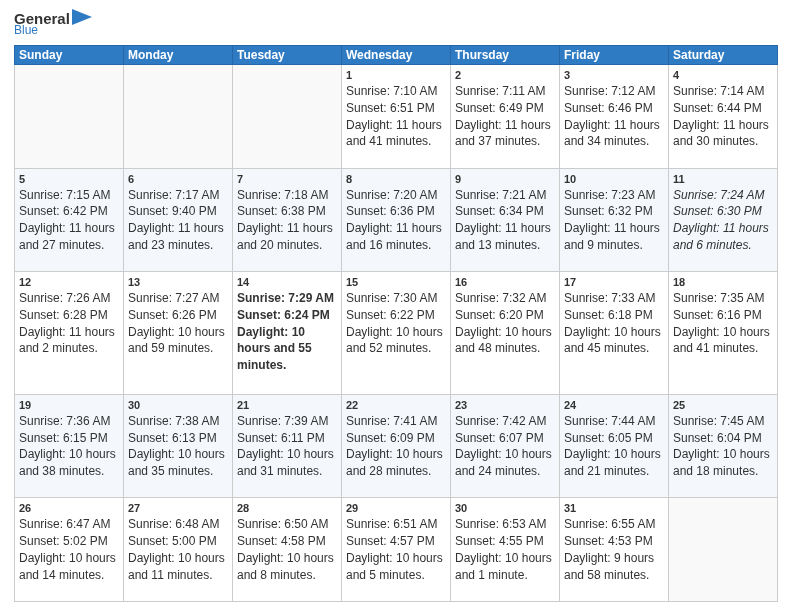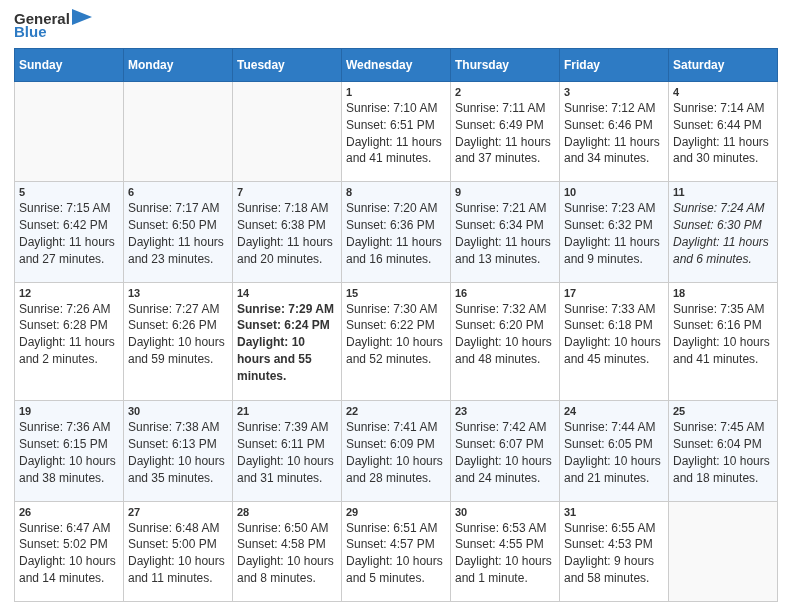--- a/index.html
+++ b/index.html
@@ -46,21 +46,21 @@
       border: 1px solid #ccc;
       border-collapse: collapse;
       width: 100%;
       table-layout: fixed;
     }
     .calendar th {
       background-color: #2e7bc4;
       color: #fff;
       font-size: 12px;
       font-weight: bold;
-      padding: 9px 4px;
+      padding: 2px 4px;
       text-align: left;
       border: 1px solid #2567a8;
     }
     .calendar td {
       border: 1px solid #ccc;
       vertical-align: top;
       padding: 4px 4px;
       font-size: 9.5px;
       color: #333;
       background: #fff;
@@ -93,21 +93,21 @@
 <div class="page">
   <div class="header">
     <div class="logo">
     <div style="display:flex;flex-direction:column;align-items:flex-start;">
       <div style="display:flex;align-items:center;">
         <span style="font-size:15px;font-weight:bold;color:#333;">General</span>
         <svg width="20" height="16" viewBox="0 0 20 16" style="margin-left:2px;margin-top:-4px;">
           <polygon points="0,0 20,8 0,16" fill="#2e7bc4"></polygon>
         </svg>
       </div>
-      <span style="font-size:15px;font-weight:bold;color:#2e7bc4;margin-top:-4px;">Blue</span>
+      <span style="font-size:12px;font-weight:normal;color:#2e7bc4;margin-top:-4px;">Blue</span>
     </div>
   </div>
     <div class="title-block">
       <div class="month-title"></div>
       <div class="subtitle"></div>
     </div>
   </div>
 
   <table class="calendar">
     <thead>
@@ -154,21 +154,21 @@
         <tr>
           <td>
             <span class="day-num">5</span>
             <div class="day-info" style="white-space: pre-line;">Sunrise: 7:15 AM
 Sunset: 6:42 PM
 Daylight: 11 hours and 27 minutes.</div>
           </td>
           <td>
             <span class="day-num">6</span>
             <div class="day-info" style="white-space: pre-line;">Sunrise: 7:17 AM
-Sunset: 6:50 PM
+Sunset: 9:40 PM
 Daylight: 11 hours and 23 minutes.</div>
           </td>
           <td>
             <span class="day-num">7</span>
             <div class="day-info" style="white-space: pre-line;">Sunrise: 7:18 AM
 Sunset: 6:38 PM
 Daylight: 11 hours and 20 minutes.</div>
           </td>
           <td>
             <span class="day-num">8</span>

